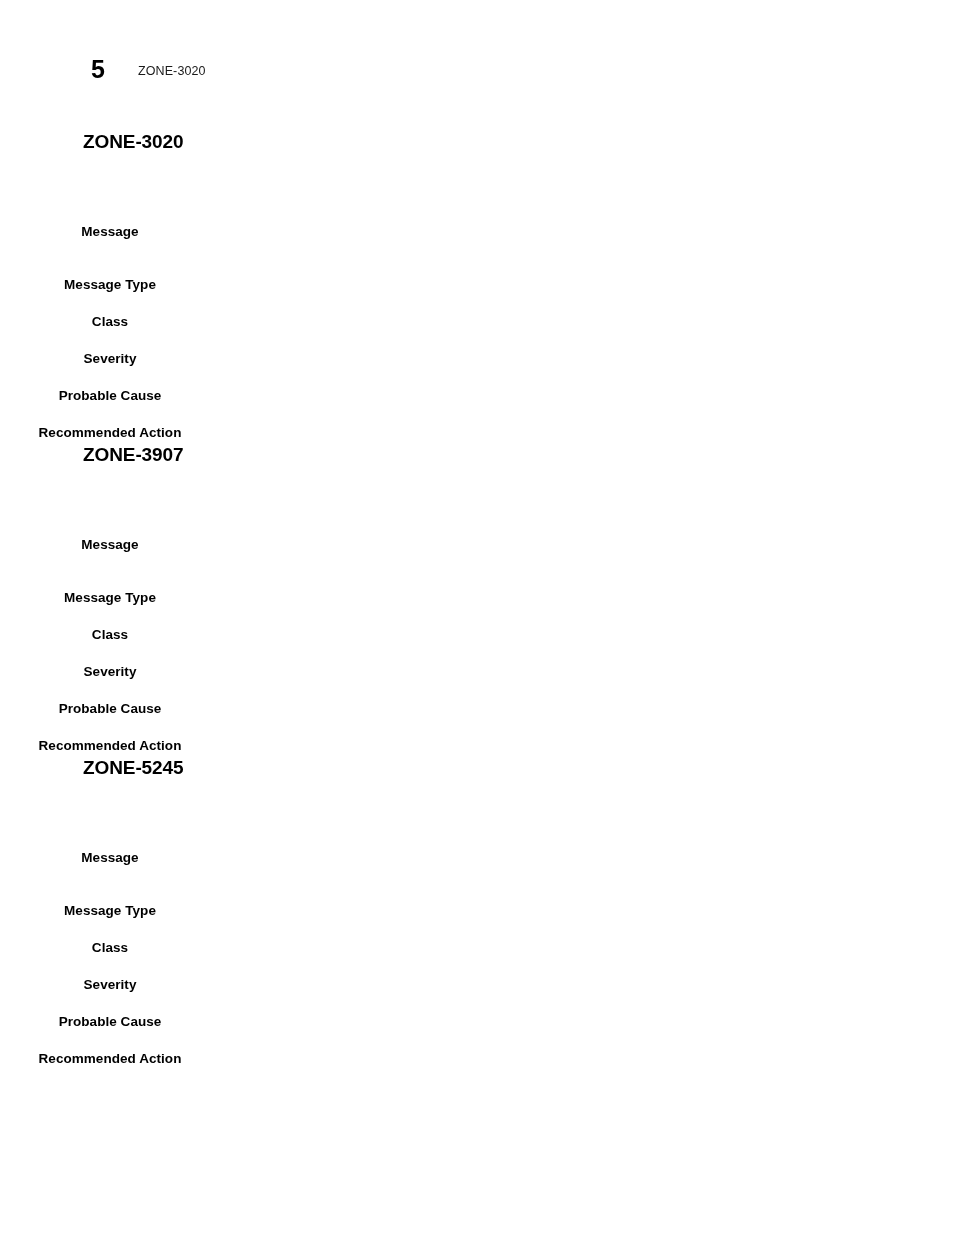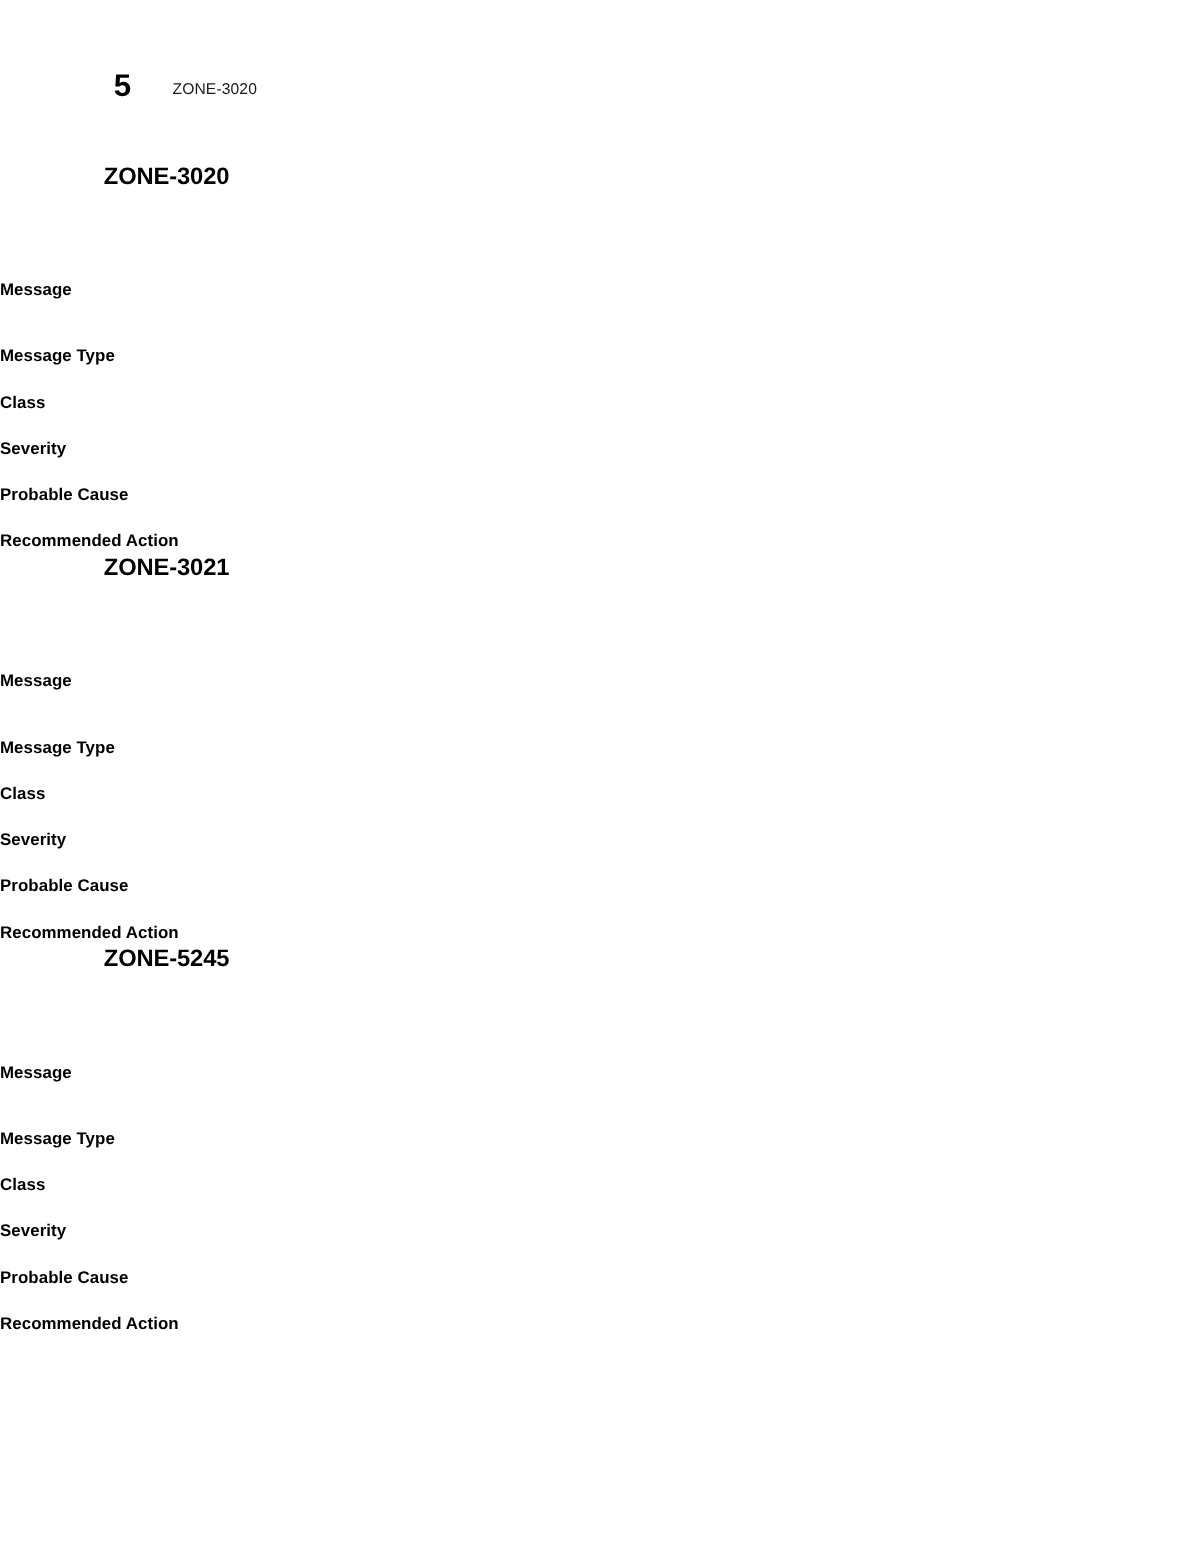--- a/index.html
+++ b/index.html
@@ -77,24 +77,24 @@
   }
 
   .row {
     position: absolute;
     left: 0;
     width: 954px;
     display: block;
   }
   .row-label {
     position: absolute;
-    left: 0;
+    left: 12px;
     top: 0;
     width: 196px;
-    text-align: left;
+    text-align: center;
     font-size: 13.5px;
     font-weight: bold;
     line-height: 18.5px;
     letter-spacing: 0.05px;
   }
   .row-value {
     position: absolute;
     left: 212px;
     top: 0;
     width: 700px;
@@ -137,21 +137,21 @@
           <div class="row-label">Probable Cause</div>
           <div class="row-value"></div>
         </div>
         <div class="row" style="top: 251px;">
           <div class="row-label">Recommended Action</div>
           <div class="row-value"></div>
         </div>
       </div>
     </div>
     <div class="section" style="top: 443px;">
-      <div class="section-heading">ZONE-3021</div>
+      <div class="section-heading">ZONE-3907</div>
       <div class="rows">
         <div class="row" style="top: 50px;">
           <div class="row-label">Message</div>
           <div class="row-value"></div>
         </div>
         <div class="row" style="top: 103px;">
           <div class="row-label">Message Type</div>
           <div class="row-value"></div>
         </div>
         <div class="row" style="top: 140px;">

